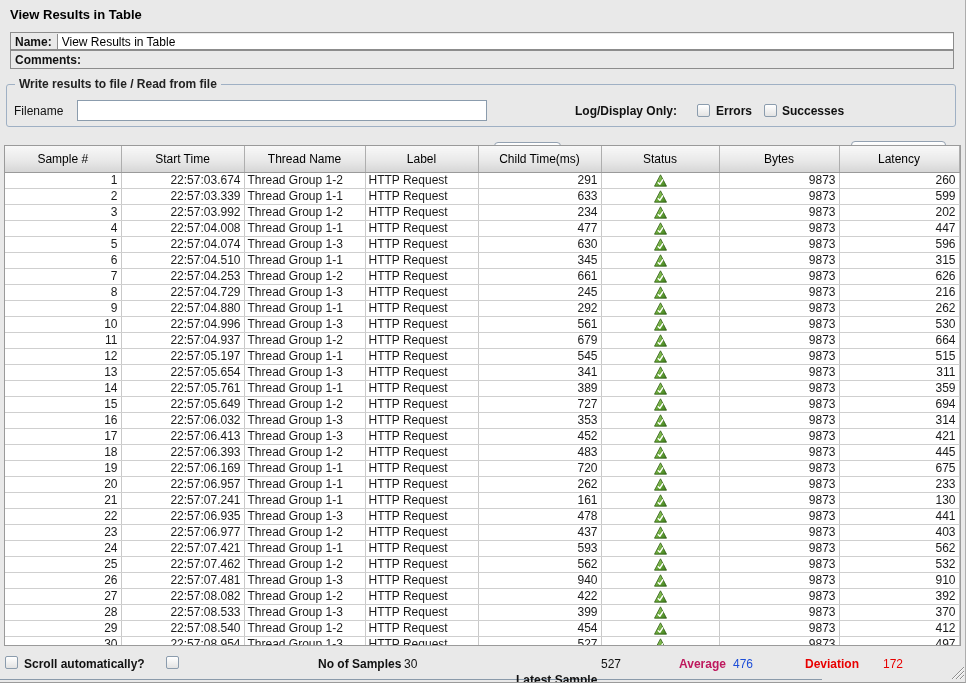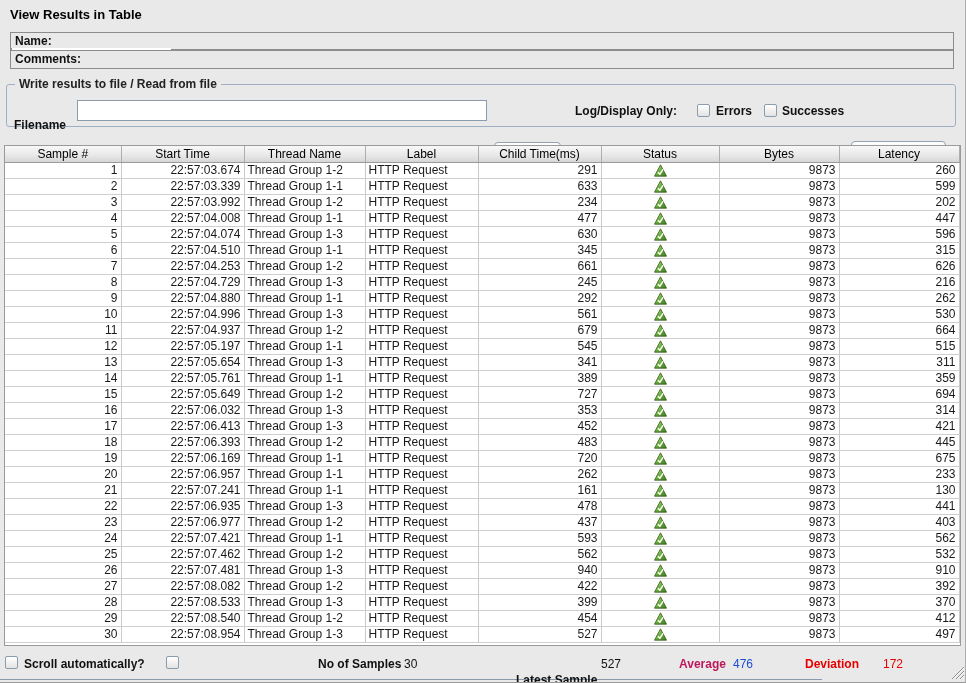--- a/index.html
+++ b/index.html
@@ -15,43 +15,42 @@
     border-bottom: 1px solid #9a9a9a;
   }
   .abs { position: absolute; }
 
   
   .page-title { left: 10px; top: 7px; font-weight: bold; font-size: 13px; color: #000; }
 
   .labeled-row {
     left: 10px; width: 944px;
     border: 1px solid #8c8c8c;
-    display: flex; align-items: flex-start;
+    display: flex; align-items: center;
     background: #e9e9e9;
-    flex-direction: column;
   }
   .labeled-row .row-label { font-weight: bold; padding: 1px 5px 0 4px; white-space: nowrap; }
   .labeled-row .row-field {
     flex: 1; background: #ffffff; border-left: 1px solid #8c8c8c;
     font: 12px "Liberation Sans", sans-serif; padding: 1px 0 0 4px;
     outline: none; border-top: none; border-right: none; border-bottom: none;
   }
   .labeled-row .row-field-empty { flex: 1; }
 
   
   .group-box {
     left: 6px; top: 84px; width: 950px; height: 43px;
     border: 1px solid #9fb0c4; border-radius: 3px;
   }
   .group-title {
     position: absolute; top: -8px; left: 8px;
     background: #e9e9e9; padding: 0 4px;
     font-weight: bold; color: #222; white-space: nowrap;
   }
-  .filename-label { left: 14px; top: 118px; font-weight: bold; }
+  .filename-label { left: 14px; top: 104px; font-weight: normal; }
   .filename-input {
     left: 77px; top: 100px; width: 410px; height: 21px;
     background: #fff; border: 1px solid #8b9cad;
     font: 12px "Liberation Sans", sans-serif; padding-left: 4px; outline: none;
   }
   .btn {
     border: 1px solid #93a1b1; border-radius: 4px;
     background: linear-gradient(#ffffff, #efefef 45%, #d9d9d9);
     text-align: center; cursor: default;
     display: flex; align-items: center; justify-content: center;
@@ -72,21 +71,21 @@
   .cb-succ { left: 764px; top: 104px; }
   .cb-succ-label { left: 782px; top: 104px; font-weight: bold; }
 
   
   .table-viewport {
     left: 4px; top: 145px; width: 957px; height: 501px;
     background: #ffffff; border: 1px solid #9a9a9a; overflow: hidden;
   }
   table.results { border-collapse: collapse; table-layout: fixed; width: 954px; }
   table.results th {
-    height: 16px; font-weight: normal; font-size: 12px; color: #000;
+    height: 26px; font-weight: normal; font-size: 12px; color: #000;
     background: linear-gradient(#f8f8f8, #e9e9e9 55%, #d6d6d6);
     border-right: 1px solid #aeaeae; border-bottom: 1px solid #9a9a9a;
     text-align: center; overflow: hidden; white-space: nowrap; padding: 0 2px;
   }
   table.results td {
     height: 16px; font-size: 12px; color: #1a1a1a;
     border-right: 1px solid #c9c9c9; border-bottom: 1px solid #cfcfcf;
     overflow: hidden; white-space: nowrap; padding: 0 3px; line-height: 15px;
   }
   td.num { text-align: right; }

